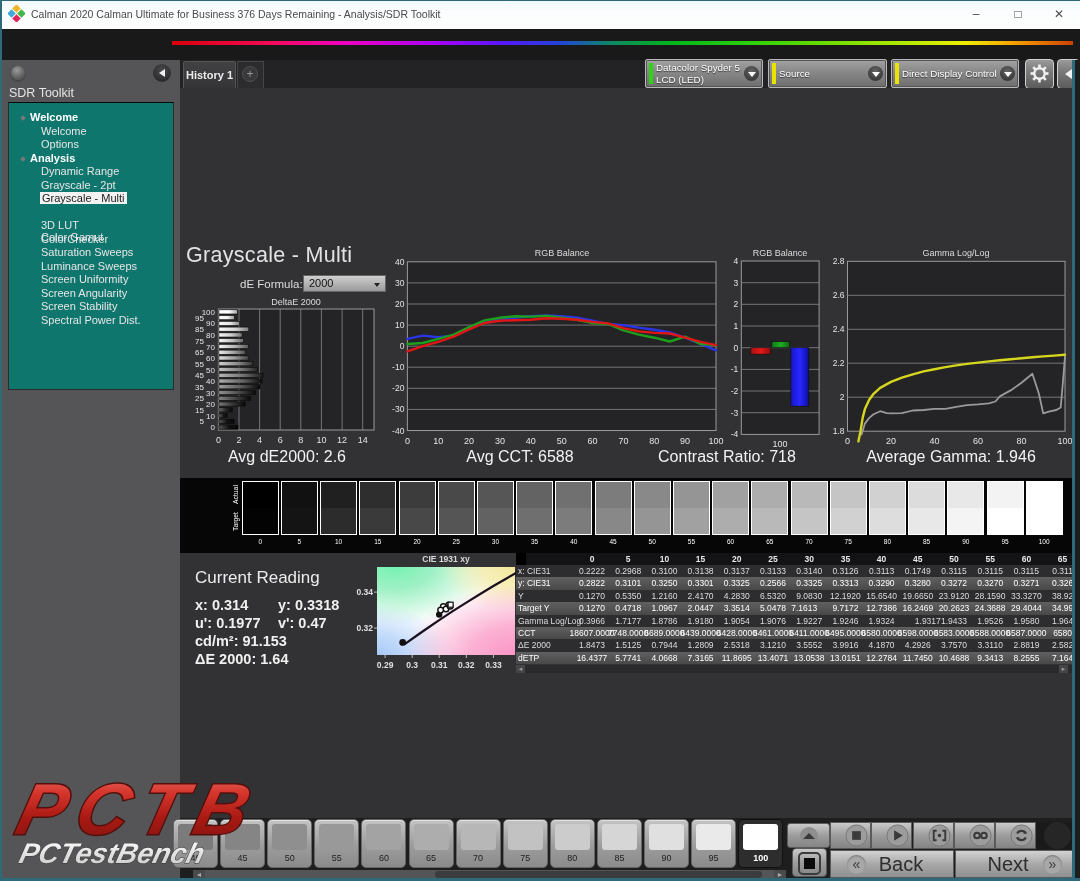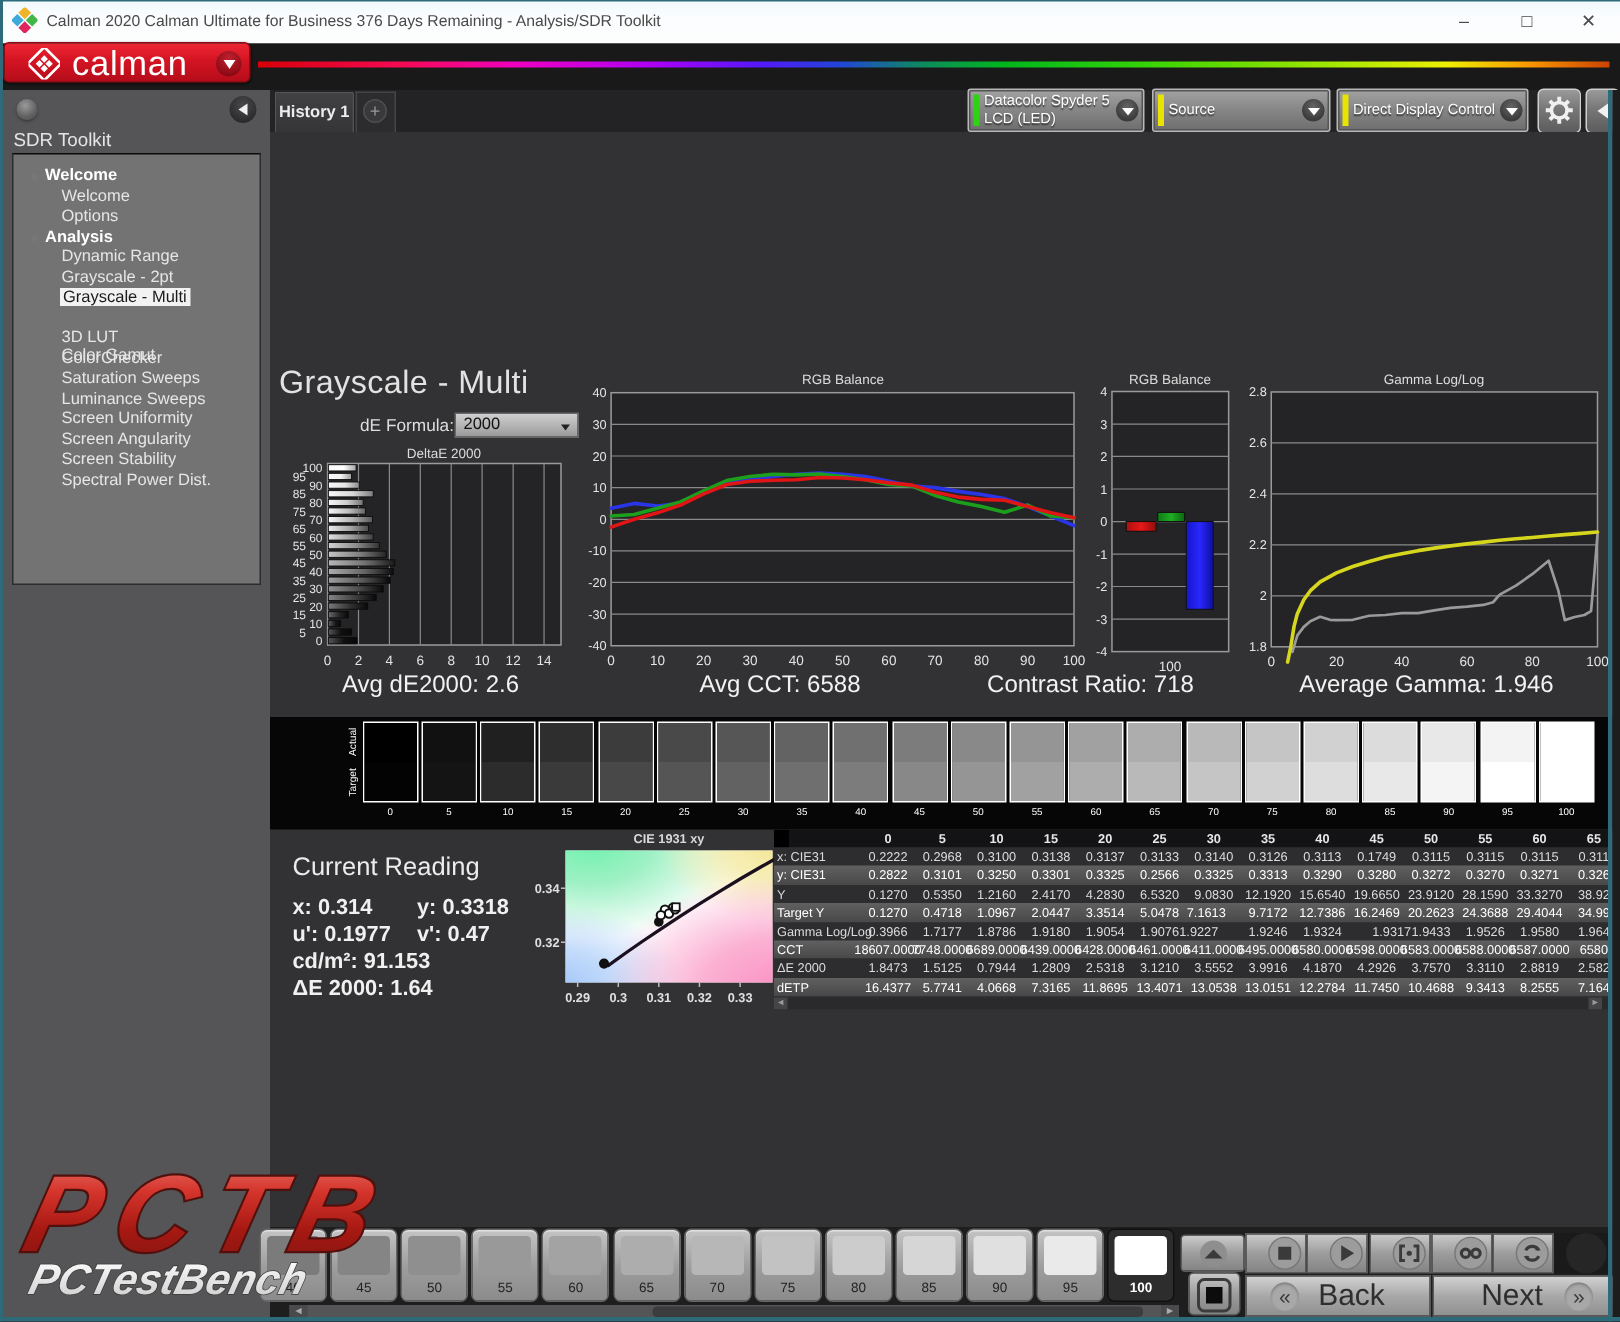--- a/index.html
+++ b/index.html
@@ -9,21 +9,21 @@
 .winbtn{top:6px;width:30px;height:17px;color:#4a4a4a;font-size:12px;text-align:center;line-height:17px;}
 #logobar{left:0;top:29px;width:1080px;height:31px;background:#191919;}
 #redlogo{left:2px;top:-1px;width:165px;height:27px;border-radius:4px;
  background:linear-gradient(#ee2633,#d41423 45%,#b60d1a);border:1px solid #8d0a12;
  box-shadow:0 1px 2px rgba(0,0,0,.6);}
 #calmantext{left:45px;top:0px;font-size:23px;color:#fff;letter-spacing:.5px;font-weight:400;}
 #rainbow{left:172px;top:12px;width:901px;height:3.5px;
  background:linear-gradient(90deg,#d80008 0%,#f50a58 11%,#f000c0 19%,#ae00f5 29%,#5518fa 37%,#2244d8 43%,#0e8a60 49%,#00b41e 55%,#2cd00a 64%,#66dc00 72%,#a8e800 80%,#eeee00 88%,#f89800 94%,#cc4200 100%);}
 #sidebar{left:0;top:60px;width:180px;height:821px;background:#555557;}
 #sdrtk{left:9px;top:26px;font-size:12.5px;color:#e4e4e4;}
-#tree{left:8px;top:42px;width:166px;height:288px;background:#737373;border:1px solid #2c2c2c;border-top-color:#0a0a0a;}
+#tree{left:8px;top:42px;width:166px;height:288px;background:#0f766e;border:1px solid #2c2c2c;border-top-color:#0a0a0a;}
 .titem{position:absolute;left:0;width:166px;height:13px;font-size:11px;color:#e6e6e6;white-space:nowrap;}
 .titem b{color:#fff;}
 .tsel{background:#f2f2f2;color:#1a1a1a;}
 #tabbar{left:180px;top:60px;width:900px;height:28px;background:#232325;}
 .tab1{left:3px;top:1px;width:53px;height:27px;background:linear-gradient(#414143,#353537);
  border:1px solid #555;border-bottom:none;border-radius:2px 2px 0 0;
  color:#ececec;font-size:11px;font-weight:bold;text-align:center;line-height:26px;}
 .tabplus{left:57px;top:1px;width:27px;height:27px;background:#2c2c2e;border:1px solid #454547;border-bottom:none;}
 .srcbtn{top:-1px;height:29px;background:linear-gradient(#a2a2a2,#888 45%,#6e6e6e);
  border:1px solid #b8b8b8;border-radius:2px;box-shadow:inset 0 0 0 1px #555;}
@@ -76,34 +76,20 @@
         <rect x="2" y="9" width="6" height="6" fill="#3fa9db"></rect>
         <rect x="9" y="9" width="6" height="6" fill="#e0245e"></rect>
       </g>
     </svg>
     <div id="title-text" class="abs">Calman 2020 Calman Ultimate for Business 376 Days Remaining - Analysis/SDR Toolkit</div>
     <div class="winbtn abs" style="left:961px">–</div>
     <div class="winbtn abs" style="left:1003px">□</div>
     <div class="winbtn abs" style="left:1044px">✕</div>
   </div>
 <div id="logobar" class="abs">
-    <div id="redlogo" class="abs">
-      <svg class="abs" style="left:16px;top:2.5px" width="21" height="21" viewBox="0 0 24 24">
-        <g transform="rotate(45 12 12)" fill="none" stroke="#fff">
-          <rect x="3.0" y="3.0" width="18" height="18" stroke-width="2.0"></rect>
-          <rect x="7.4" y="7.4" width="4" height="4" fill="#fff" stroke="none"></rect>
-          <rect x="12.6" y="7.4" width="4" height="4" fill="#fff" stroke="none"></rect>
-          <rect x="7.4" y="12.6" width="4" height="4" fill="#fff" stroke="none"></rect>
-          <rect x="12.6" y="12.6" width="4" height="4" fill="#fff" stroke="none"></rect>
-        </g>
-      </svg>
-      <div id="calmantext" class="abs">calman</div>
-      <div class="abs" style="left:141px;top:5px;width:17px;height:17px;border-radius:50%;background:radial-gradient(circle at 50% 30%,#c02030,#8c0a14 75%);"></div>
-      <div class="abs" style="left:145.5px;top:11px;border-left:4.5px solid transparent;border-right:4.5px solid transparent;border-top:6px solid #fff;"></div>
-    </div>
     <div id="rainbow" class="abs"></div>
   </div>
 <div id="sidebar" class="abs">
     <div class="abs" style="left:11px;top:6px;width:14px;height:14px;border-radius:50%;background:radial-gradient(circle at 42% 32%,#9a9a9a,#606060 60%,#4c4c4c);box-shadow:0 1px 2px #3a3a3a;"></div>
     <div class="abs" style="left:153px;top:4px;width:18px;height:18px;border-radius:50%;background:radial-gradient(circle at 50% 35%,#4a4a4c,#2a2a2c 75%);"></div>
     <div class="abs" style="left:158.5px;top:8.5px;border-top:4.5px solid transparent;border-bottom:4.5px solid transparent;border-right:6px solid #f0f0f0;"></div>
     <div id="sdrtk" class="abs">SDR Toolkit</div>
     <div id="tree" class="abs">
       <div class="titem" style="top:8px;">
         <span style="position:absolute;left:21px;"><b>Welcome</b></span>
@@ -767,21 +753,21 @@
         <span class="tcell" style="left:523.6px;width:46px;text-align:center;">34.99</span>
       </div>
       <div class="trow odd" style="top:61.6px;">
         <span class="tcell" style="left:2px;">Gamma Log/Log</span>
         <span class="tcell" style="left:53.0px;width:46px;text-align:center;">0.3966</span>
         <span class="tcell" style="left:89.2px;width:46px;text-align:center;">1.7177</span>
         <span class="tcell" style="left:125.4px;width:46px;text-align:center;">1.8786</span>
         <span class="tcell" style="left:161.6px;width:46px;text-align:center;">1.9180</span>
         <span class="tcell" style="left:197.8px;width:46px;text-align:center;">1.9054</span>
         <span class="tcell" style="left:234.0px;width:46px;text-align:center;">1.9076</span>
-        <span class="tcell" style="left:270.2px;width:46px;">1.9227</span>
+        <span class="tcell" style="left:270.2px;width:46px;text-align:center;">1.9227</span>
         <span class="tcell" style="left:306.4px;width:46px;text-align:center;">1.9246</span>
         <span class="tcell" style="left:342.6px;width:46px;text-align:center;">1.9324</span>
         <span class="tcell" style="left:378.8px;width:46px;text-align:center;padding-left:20px;">1.9317</span>
         <span class="tcell" style="left:415.0px;width:46px;text-align:center;">1.9433</span>
         <span class="tcell" style="left:451.2px;width:46px;text-align:center;">1.9526</span>
         <span class="tcell" style="left:487.4px;width:46px;text-align:center;">1.9580</span>
         <span class="tcell" style="left:523.6px;width:46px;text-align:center;">1.964</span>
       </div>
       <div class="trow even" style="top:74.0px;">
         <span class="tcell" style="left:2px;">CCT</span>

